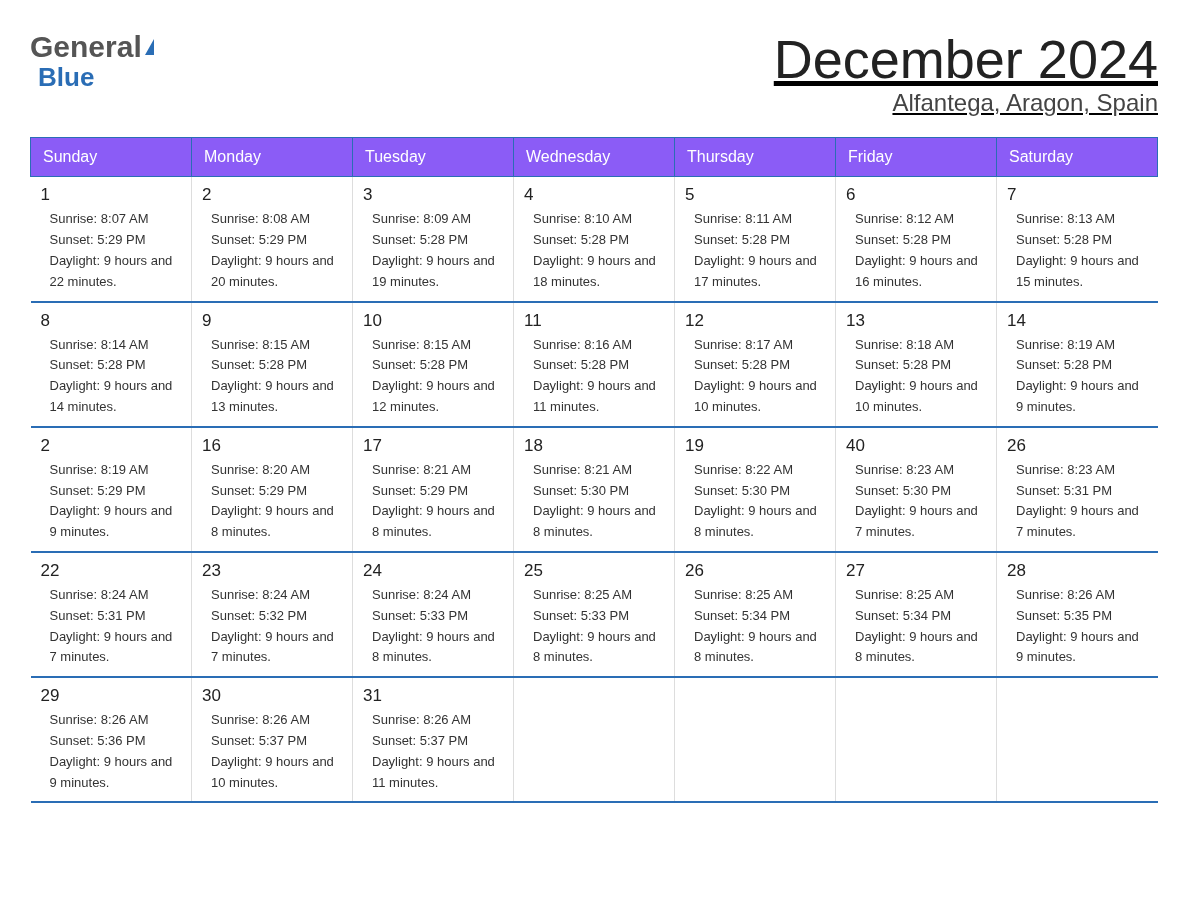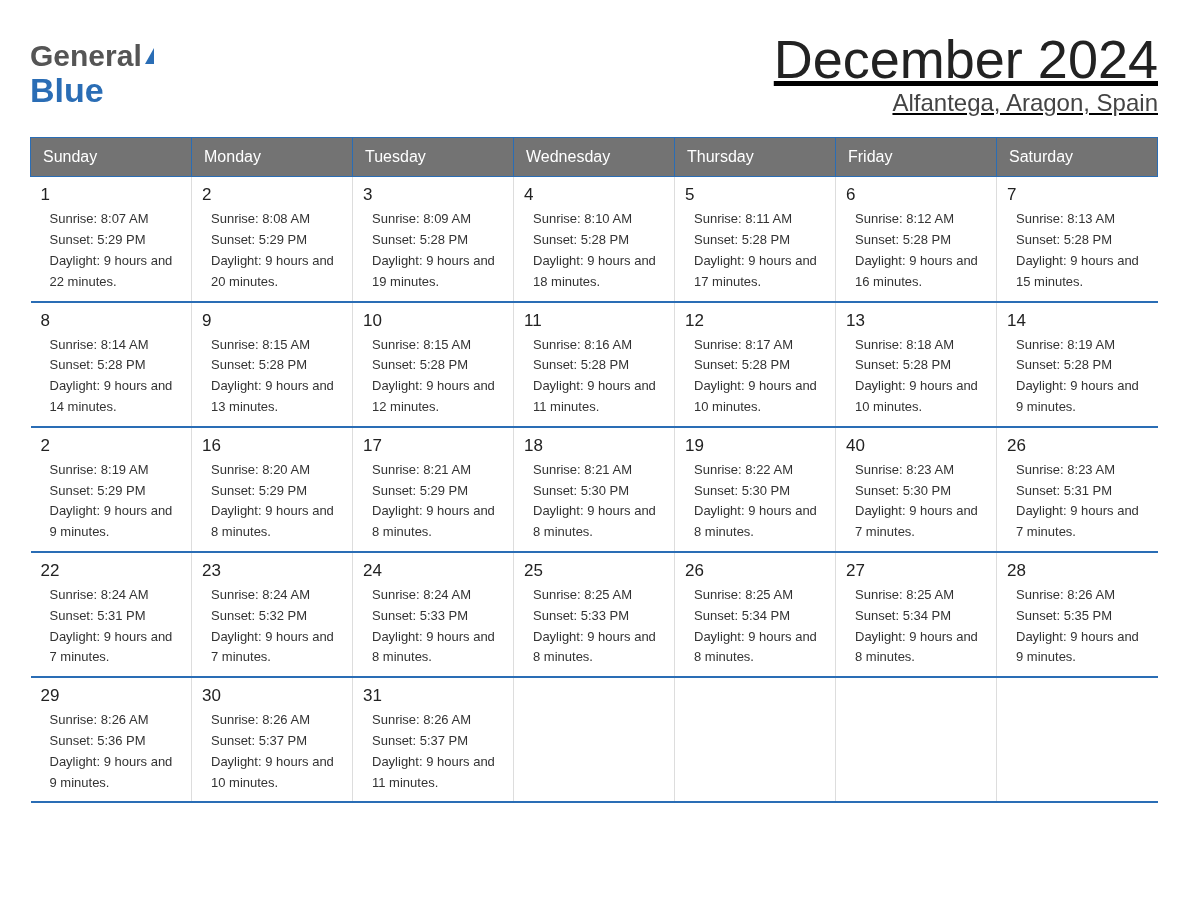--- a/index.html
+++ b/index.html
@@ -6,38 +6,38 @@
     body {
       font-family: Arial, sans-serif;
       background: #ffffff;
       padding: 30px;
       width: 1188px;
       min-height: 918px;
     }
     .header {
       display: flex;
       justify-content: space-between;
-      align-items: center;
+      align-items: flex-start;
       margin-bottom: 20px;
     }
     .logo {
       display: flex;
       flex-direction: column;
       align-items: flex-start;
     }
     .title-block {
       text-align: right;
       text-decoration: underline;
     }
     .calendar {
       width: 100%;
       border-collapse: collapse;
     }
     .calendar thead tr {
-      background-color: #737373;
+      background-color: #8b5cf6;
       color: white;
     }
     .calendar thead th {
       padding: 10px 12px;
       font-size: 16px;
       font-weight: normal;
       text-align: left;
       border: 1px solid #2a6db5;
     }
     .calendar tbody tr {
@@ -73,21 +73,21 @@
     }
   </style>
 </head>
 <body>
 
 <div class="header">
   <div class="logo">
     <div style="font-size:30px; font-weight:bold; color:#555; line-height:1.1;">
       <span style="color:#555;">General</span><span style="display:inline-block; width:0; height:0; border-left:9px solid transparent; border-right:0px solid transparent; border-bottom:16px solid #2a6db5; margin-left:3px; vertical-align:middle; position:relative; top:-2px;"></span>
     </div>
-    <div style="font-size:34px; font-weight:bold; color:#2a6db5; margin-left:0; line-height:1.1;">Blue</div>
+    <div style="font-size:26px; font-weight:bold; color:#2a6db5; margin-left:8px; line-height:1.1;">Blue</div>
   </div>
   <div class="title-block">
     <div style="font-size:54px; font-weight:normal; color:#222; line-height:1.1;">December 2024</div>
     <div style="font-size:24px; color:#444; font-weight:normal;">Alfantega, Aragon, Spain</div>
   </div>
 </div>
 
 <table class="calendar">
   <thead>
     <tr>

